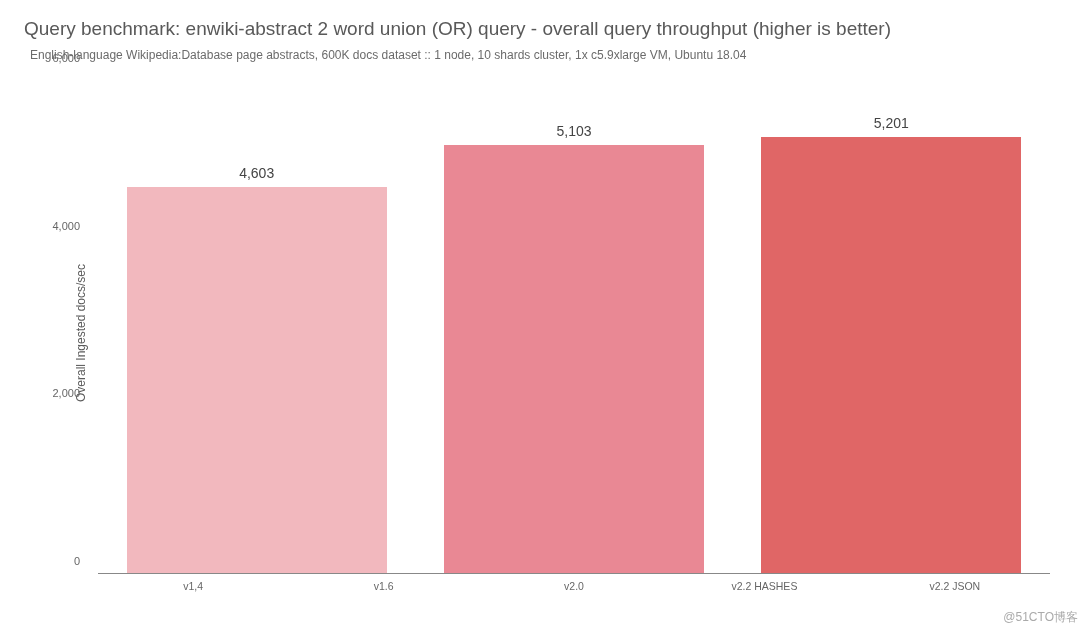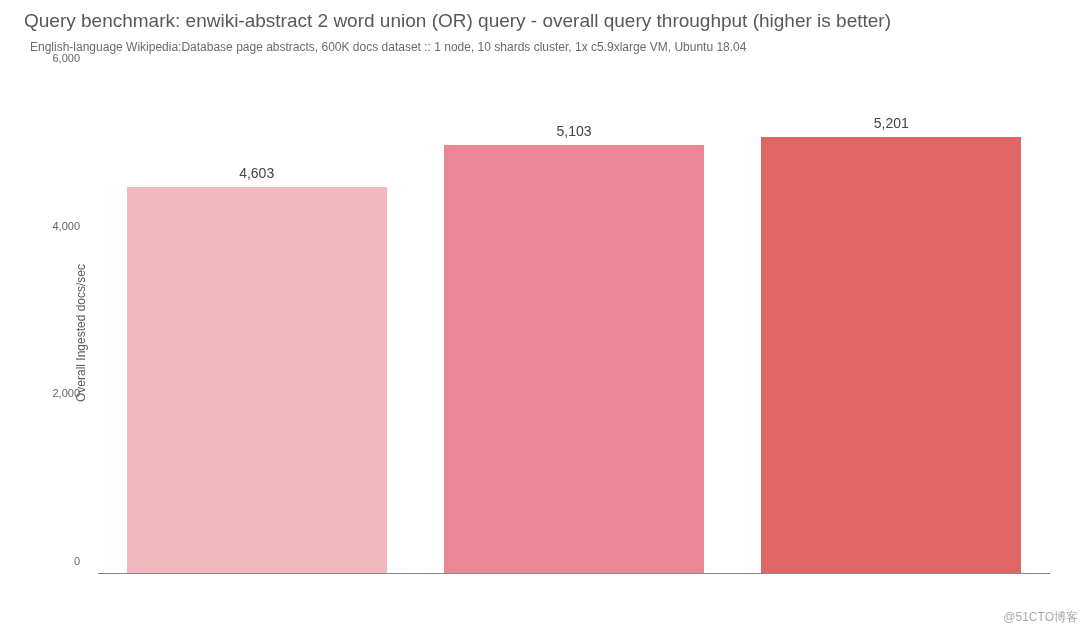--- a/index.html
+++ b/index.html
@@ -7,21 +7,21 @@
     width: 1080px;
     height: 630px;
     font-family: Arial, Helvetica, sans-serif;
     background: #fff;
     color: #555;
     position: relative;
   }
   .chart {
     position: absolute;
     inset: 0;
-    padding: 10px 24px 8px 24px;
+    padding: 18px 24px 8px 24px;
   }
   .title {
     font-size: 19px;
     color: #595959;
     margin-bottom: 8px;
   }
   .subtitle {
     font-size: 12px;
     color: #6b6b6b;
     margin-left: 6px;
@@ -136,16 +136,23 @@
             <div class="bar" style="height: 86.6833%; background: rgb(224, 102, 102);">
               <div class="barlabel" style="color: rgb(68, 68, 68); top: -22px;">5,201</div>
             </div>
           </div>
         </div>
     <div class="ytick" style="bottom: 0%;">0</div>
         <div class="ytick" style="bottom: 33.3333%;">2,000</div>
         <div class="ytick" style="bottom: 66.6667%;">4,000</div>
         <div class="ytick" style="bottom: 100%;">6,000</div>
       </div>
+    <div class="xticks" id="xticks">
+        <div class="xtick">v1,4</div>
+        <div class="xtick">v1.6</div>
+        <div class="xtick">v2.0</div>
+        <div class="xtick">v2.2 HASHES</div>
+        <div class="xtick">v2.2 JSON</div>
+      </div>
   </div>
 </div>
 
 <div class="watermark">@51CTO博客</div>
 
 </body></html>

